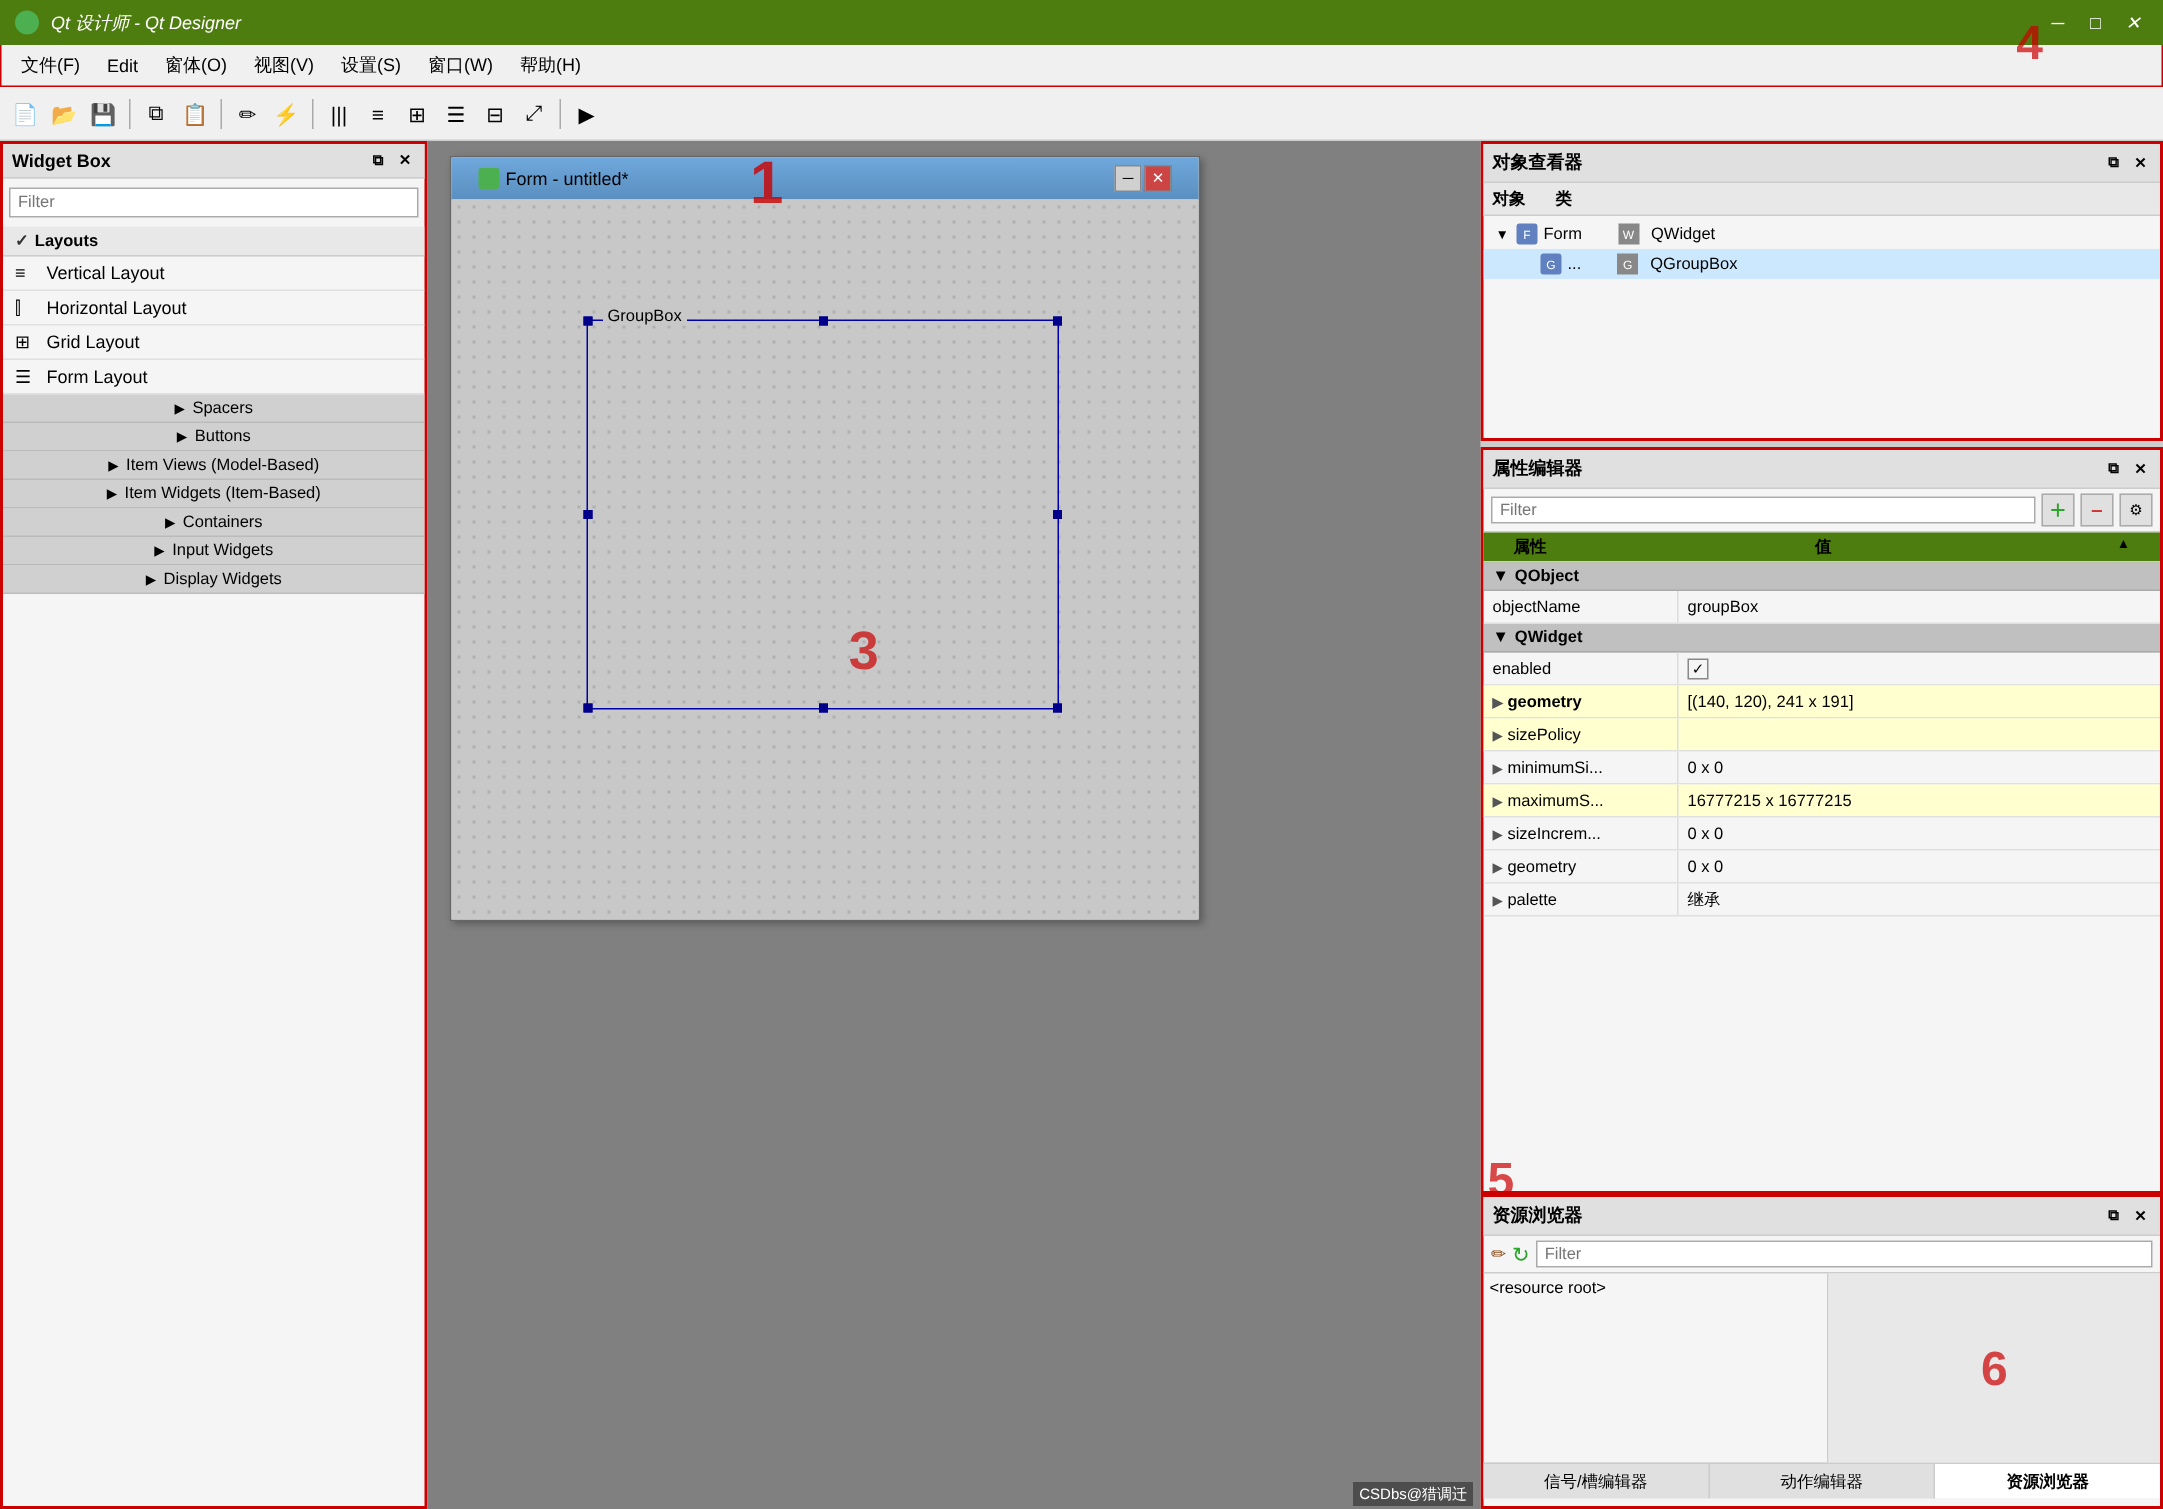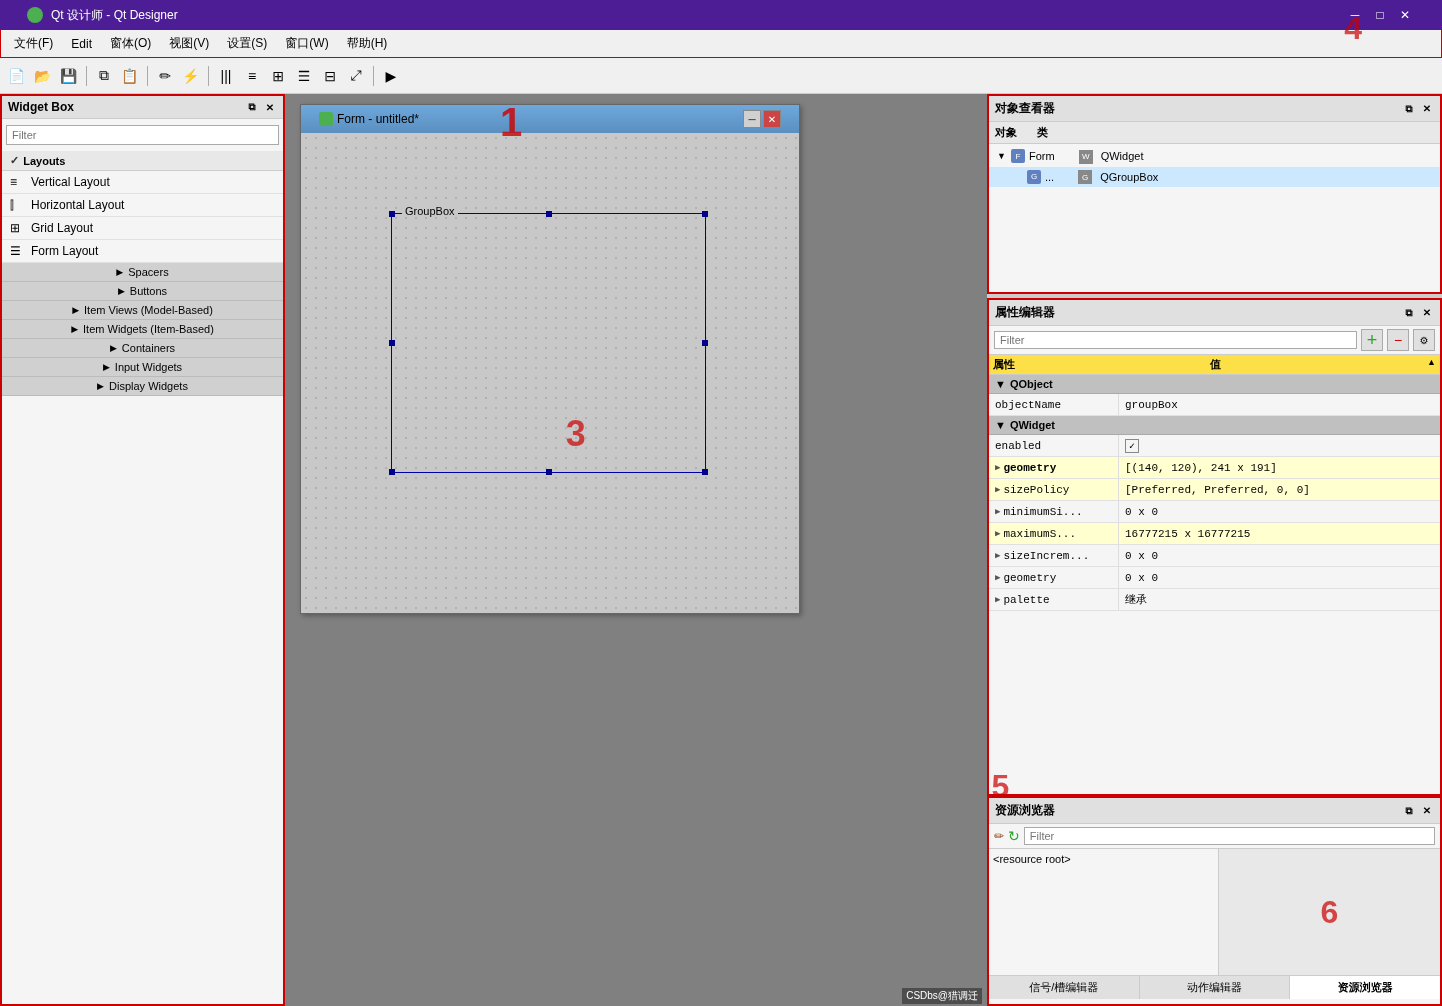--- a/index.html
+++ b/index.html
@@ -8,27 +8,28 @@
       font-size: 12px;
       background: #f0f0f0;
       width: 1442px;
       height: 1006px;
       overflow: hidden;
       color: #000;
     }
 
     
     .title-bar {
-      background: #4c1d95;
+      background: #4d7c0f;
       color: white;
       height: 30px;
       display: flex;
       align-items: center;
-      padding: 0 27px;
+      padding: 0 10px;
       justify-content: space-between;
+      font-style: italic;
     }
     .title-bar-left {
       display: flex;
       align-items: center;
       gap: 8px;
     }
     .title-icon {
       width: 16px;
       height: 16px;
       background: #4CAF50;
@@ -390,21 +391,20 @@
       font-weight: bold;
       border-bottom: 1px solid #aaa;
       display: flex;
       align-items: center;
       gap: 4px;
     }
     .prop-row {
       display: flex;
       border-bottom: 1px solid #e0e0e0;
       min-height: 22px;
-      font-family: Liberation Mono, monospace;
     }
     .prop-row.highlighted { background: #ffffd0; }
     .prop-name {
       width: 130px;
       padding: 3px 6px;
       font-size: 11px;
       border-right: 1px solid #ddd;
       flex-shrink: 0;
       display: flex;
       align-items: center;
@@ -714,21 +714,21 @@
           <span class="panel-ctrl-btn">⧉</span>
           <span class="panel-ctrl-btn">✕</span>
         </div>
       </div>
       <div class="prop-filter-row">
         <input class="prop-filter-input" type="text" placeholder="Filter" style="">
         <div class="prop-btn green">+</div>
         <div class="prop-btn red">−</div>
         <div class="prop-btn" style="font-size:10px;">⚙</div>
       </div>
-      <div style="display:flex; border-bottom:1px solid #ccc; background:#fde047; padding:2px 4px;">
+      <div style="display:flex; border-bottom:1px solid #ccc; background:#4d7c0f; padding:2px 20px;">
         <span style="flex:1; font-size:11px; font-weight:bold;">属性</span>
         <span style="flex:1; font-size:11px; font-weight:bold;">值</span>
         <span style="font-size:9px;">▲</span>
       </div>
       <div class="prop-table">
 
         <div class="prop-section-header">
           <span>▼</span>
           <span>QObject</span>
         </div>
@@ -755,21 +755,20 @@
             <span>geometry</span>
           </div>
           <div class="prop-value">[(140, 120), 241 x 191]</div>
         </div>
 
         <div class="prop-row highlighted">
           <div class="prop-name">
             <span class="prop-expand-arrow">▶</span>
             <span>sizePolicy</span>
           </div>
-          <div class="prop-value">[Preferred, Preferred, 0, 0]</div>
         </div>
 
         <div class="prop-row">
           <div class="prop-name">
             <span class="prop-expand-arrow">▶</span>
             <span>minimumSi...</span>
           </div>
           <div class="prop-value">0 x 0</div>
         </div>
 

